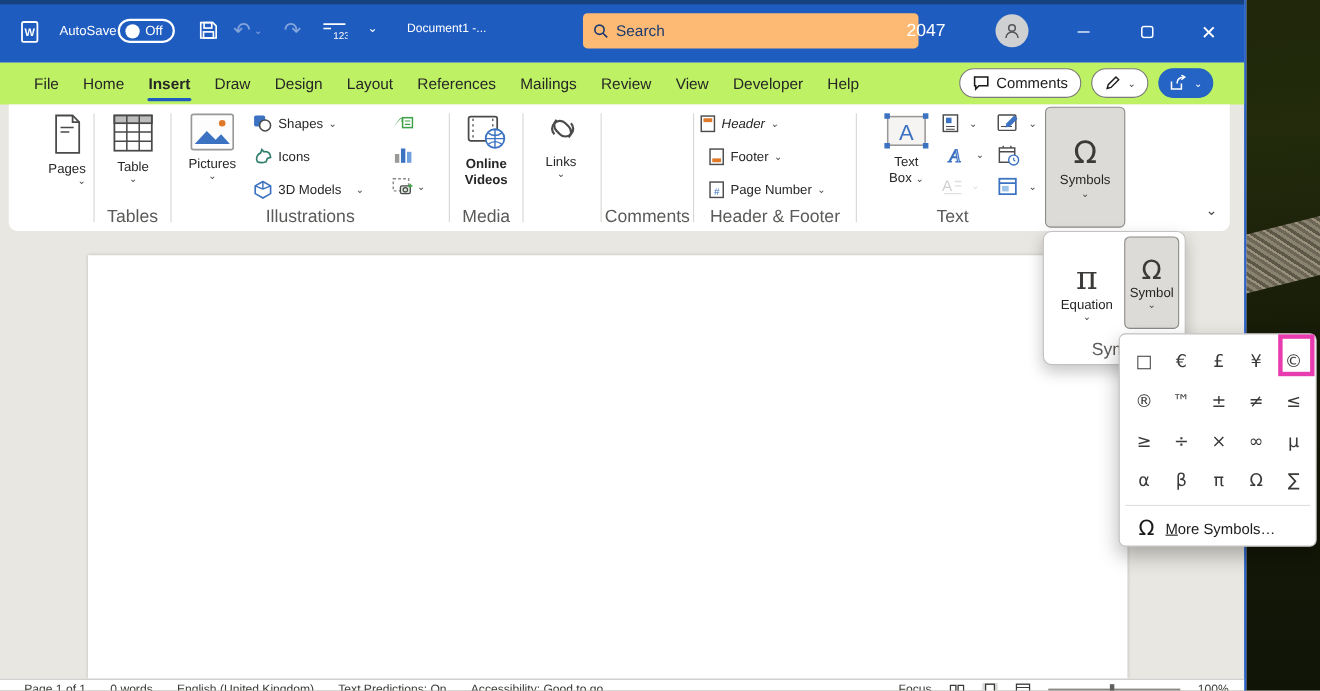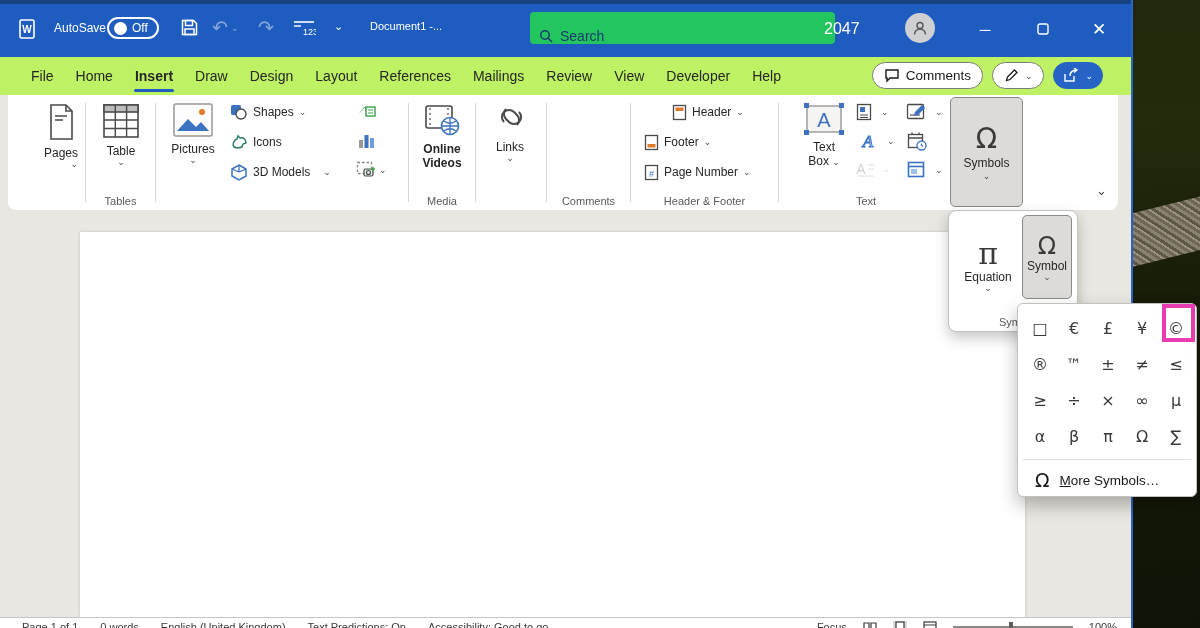--- a/index.html
+++ b/index.html
@@ -12,41 +12,41 @@
           background:repeating-linear-gradient(47deg,#8a8270 0 3px,#6e6757 3px 6px,#99917c 6px 8px,#5d5747 8px 11px); }
   
   .window { position:absolute; left:0; top:0; width:1133px; height:628px;
             background:#e9e7e1; border-right:2px solid #2c63c8; }
   
   .titlebar { position:absolute; left:0; top:0; width:100%; height:57px; background:#1f5cc0; color:#fff; }
   .titlebar::before { content:""; position:absolute; left:0; top:0; width:100%; height:4px; background:#16427f; }
   .tb-item { position:absolute; display:flex; align-items:center; color:#fff; font-size:12px; }
   .toggle { width:52px; height:22px; border:2px solid #fff; border-radius:12px; display:flex; align-items:center; padding:0 5px; gap:5px; }
   .knob { width:13px; height:13px; background:#fff; border-radius:50%; }
-  .searchbox { position:absolute; left:530px; top:12px; width:305px; height:32px; background:#22c55e;
-               border-radius:4px; display:flex; align-items:flex-end; gap:8px; padding-left:30px;
+  .searchbox { position:absolute; left:530px; top:12px; width:305px; height:32px; background:#fdba74;
+               border-radius:4px; display:flex; align-items:center; gap:8px; padding-left:30px;
                color:#1b3a70; font-size:14px; }
   .avatar { width:30px; height:30px; border-radius:50%; background:#cfd0d2; display:flex; align-items:center; justify-content:center; }
   .winbtn { position:absolute; top:16px; width:26px; height:26px; display:flex; align-items:center; justify-content:center;
             color:#fff; font-size:15px; font-weight:300; }
   .grayed { opacity:.45; }
   
   .menubar { position:absolute; left:0; top:57px; width:100%; height:38px; background:#bef264;
              display:flex; align-items:center; padding-left:20px; }
   .tab { font-size:14px; color:#262626; padding:7px 11px; position:relative; white-space:nowrap; }
   .tab.active { font-weight:bold; }
   .tab.active::after { content:""; position:absolute; left:10px; right:10px; bottom:-1px; height:3px; background:#1f5cc0; border-radius:2px; }
   .mb-right { position:absolute; right:28px; top:62px; display:flex; gap:9px; align-items:center; }
   .pillbtn { height:27px; border:1px solid #7a7a78; border-radius:14px; background:#fff;
              display:flex; align-items:center; gap:6px; padding:0 11px; font-size:13.5px; color:#1a1a1a; }
   .sharebtn { background:#2563c4; border-color:#2563c4; color:#fff; padding:0 9px; }
   
   .ribbon { position:absolute; left:8px; top:95px; width:1110px; height:115px; background:#fff;
             border-radius:0 0 8px 8px; }
-  .rgroup-label { position:absolute; bottom:3px; font-size:11px; color:#5c5a58; text-align:center; }
+  .rgroup-label { position:absolute; bottom:3px; font-size:16px; color:#5c5a58; text-align:center; }
   .divider { position:absolute; top:8px; bottom:8px; width:1px; background:#d8d6d2; }
   .bigbtn { position:absolute; display:flex; flex-direction:column; align-items:center; color:#262626; font-size:12px; }
   .bigbtn .lbl { margin-top:4px; line-height:14px; text-align:center; }
   .chev { font-size:9px; color:#4c4a48; line-height:8px; }
   .srow { position:absolute; display:flex; align-items:center; gap:5px; font-size:12px; color:#262626; height:22px; }
   .smallbtn { position:absolute; display:flex; align-items:center; gap:3px; }
   .symbolsbtn { position:absolute; left:942px; top:2px; width:73px; height:110px;
                 background:#dddbd7; border:1px solid #8c8a88; border-radius:5px;
                 display:flex; flex-direction:column; align-items:center; justify-content:center; gap:2px;
                 font-size:12px; color:#262626; }
@@ -258,20 +258,21 @@
       </div>
       <div class="smallbtn" style="left:348px; top:66px;">
         <svg width="20" height="18" viewBox="0 0 20 18">
             <rect x="1.5" y="1.5" width="14" height="11" fill="none" stroke="#8a8886" stroke-width="1.3" stroke-dasharray="2.5 2"></rect>
             <rect x="8" y="8" width="9" height="7" rx="1.5" fill="#dfeadf" stroke="#4a4a4a" stroke-width="1.2"></rect>
             <circle cx="12.5" cy="11.5" r="2" fill="none" stroke="#4a4a4a" stroke-width="1.1"></circle>
             <path d="M17 6 v4 M15 8 h4" stroke="#3fa14a" stroke-width="1.4"></path>
           </svg>
         <span class="chev">⌄</span>
       </div>
+      <div class="rgroup-label" style="left:148px; width:252px;">Illustrations</div>
       <div class="divider" style="left:400px;"></div>
 
       <div class="bigbtn" style="left:406px; top:7px; width:56px;">
         <svg width="40" height="36" viewBox="0 0 40 36">
             <rect x="4" y="4" width="26" height="22" rx="2" fill="#fff" stroke="#4a4a4a" stroke-width="1.6"></rect>
             <path d="M8 6 v18 M26 6 v18" stroke="#4a4a4a" stroke-width="1.2" stroke-dasharray="2 3"></path>
             <circle cx="28" cy="24" r="8.5" fill="#fff" stroke="#3b72c2" stroke-width="1.6"></circle>
             <path d="M19.5 24 h17 M28 15.5 v17 M22 19 c4 3 8 3 12 0 M22 29 c4-3 8-3 12 0" stroke="#3b72c2" stroke-width="1.3" fill="none"></path>
           </svg>
         <span class="lbl" style="width:46px;font-weight:bold;">Online Videos</span>
@@ -285,21 +286,21 @@
             <path d="M18 8 a7 7 0 0 1 0 10 a7 7 0 0 1 -10 0 l-3 -3 a7 7 0 0 1 0 -10" fill="none" stroke="#4a4a4a" stroke-width="2" transform="translate(10,2)"></path>
           </svg>
         <span class="lbl">Links</span>
         <span class="chev">⌄</span>
       </div>
       <div class="divider" style="left:538px;"></div>
 
       <div class="rgroup-label" style="left:539px; width:83px;">Comments</div>
       <div class="divider" style="left:622px;"></div>
 
-      <div class="srow" style="left:664px; top:6px;">
+      <div class="srow" style="left:628px; top:6px;font-style:italic;">
         <svg width="15" height="17" viewBox="0 0 15 17">
             <rect x="1.5" y="1.5" width="12" height="14" fill="#fff" stroke="#4a4a4a" stroke-width="1.3"></rect>
             <rect x="3.5" y="3.5" width="8" height="3.5" fill="#e07a28"></rect>
           </svg>
         <span>Header</span>
           <span class="chev">⌄</span>
       </div>
       <div class="srow" style="left:636px; top:36px;">
         <svg width="15" height="17" viewBox="0 0 15 17">
             <rect x="1.5" y="1.5" width="12" height="14" fill="#fff" stroke="#4a4a4a" stroke-width="1.3"></rect>

